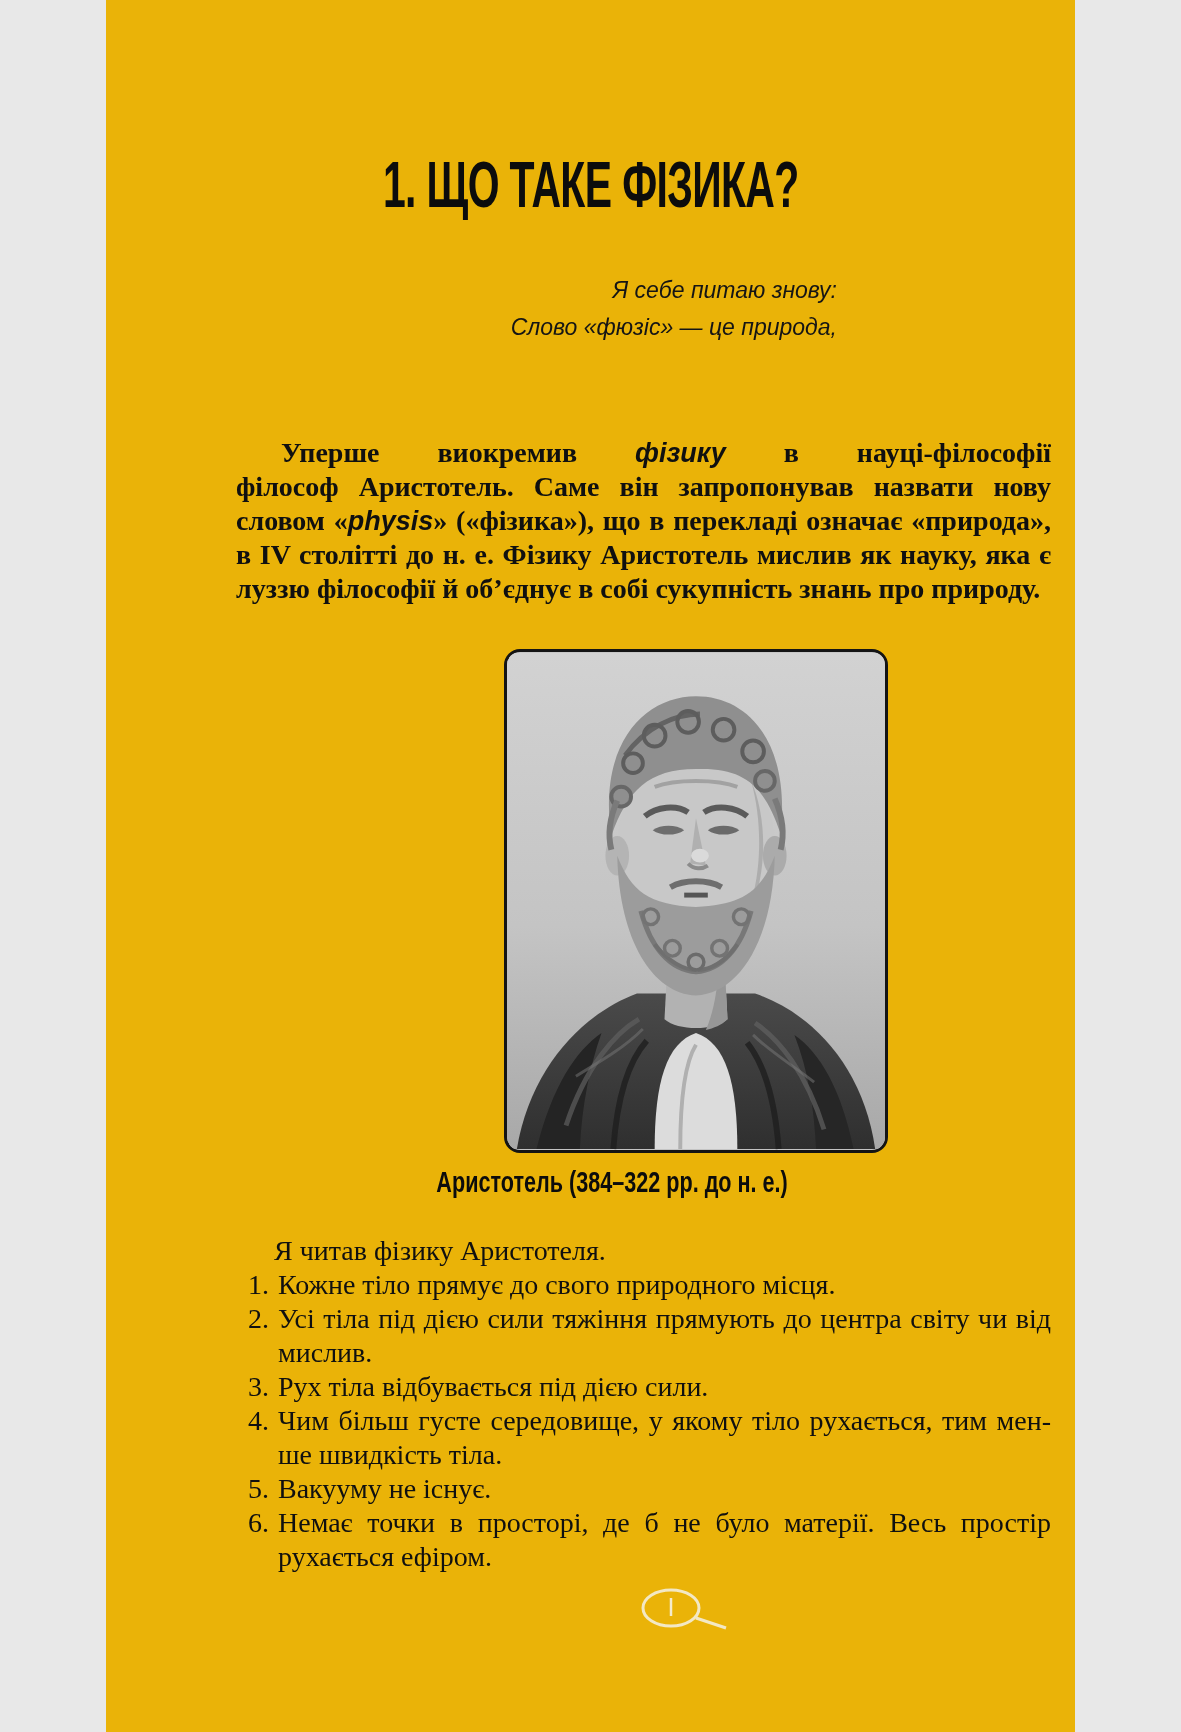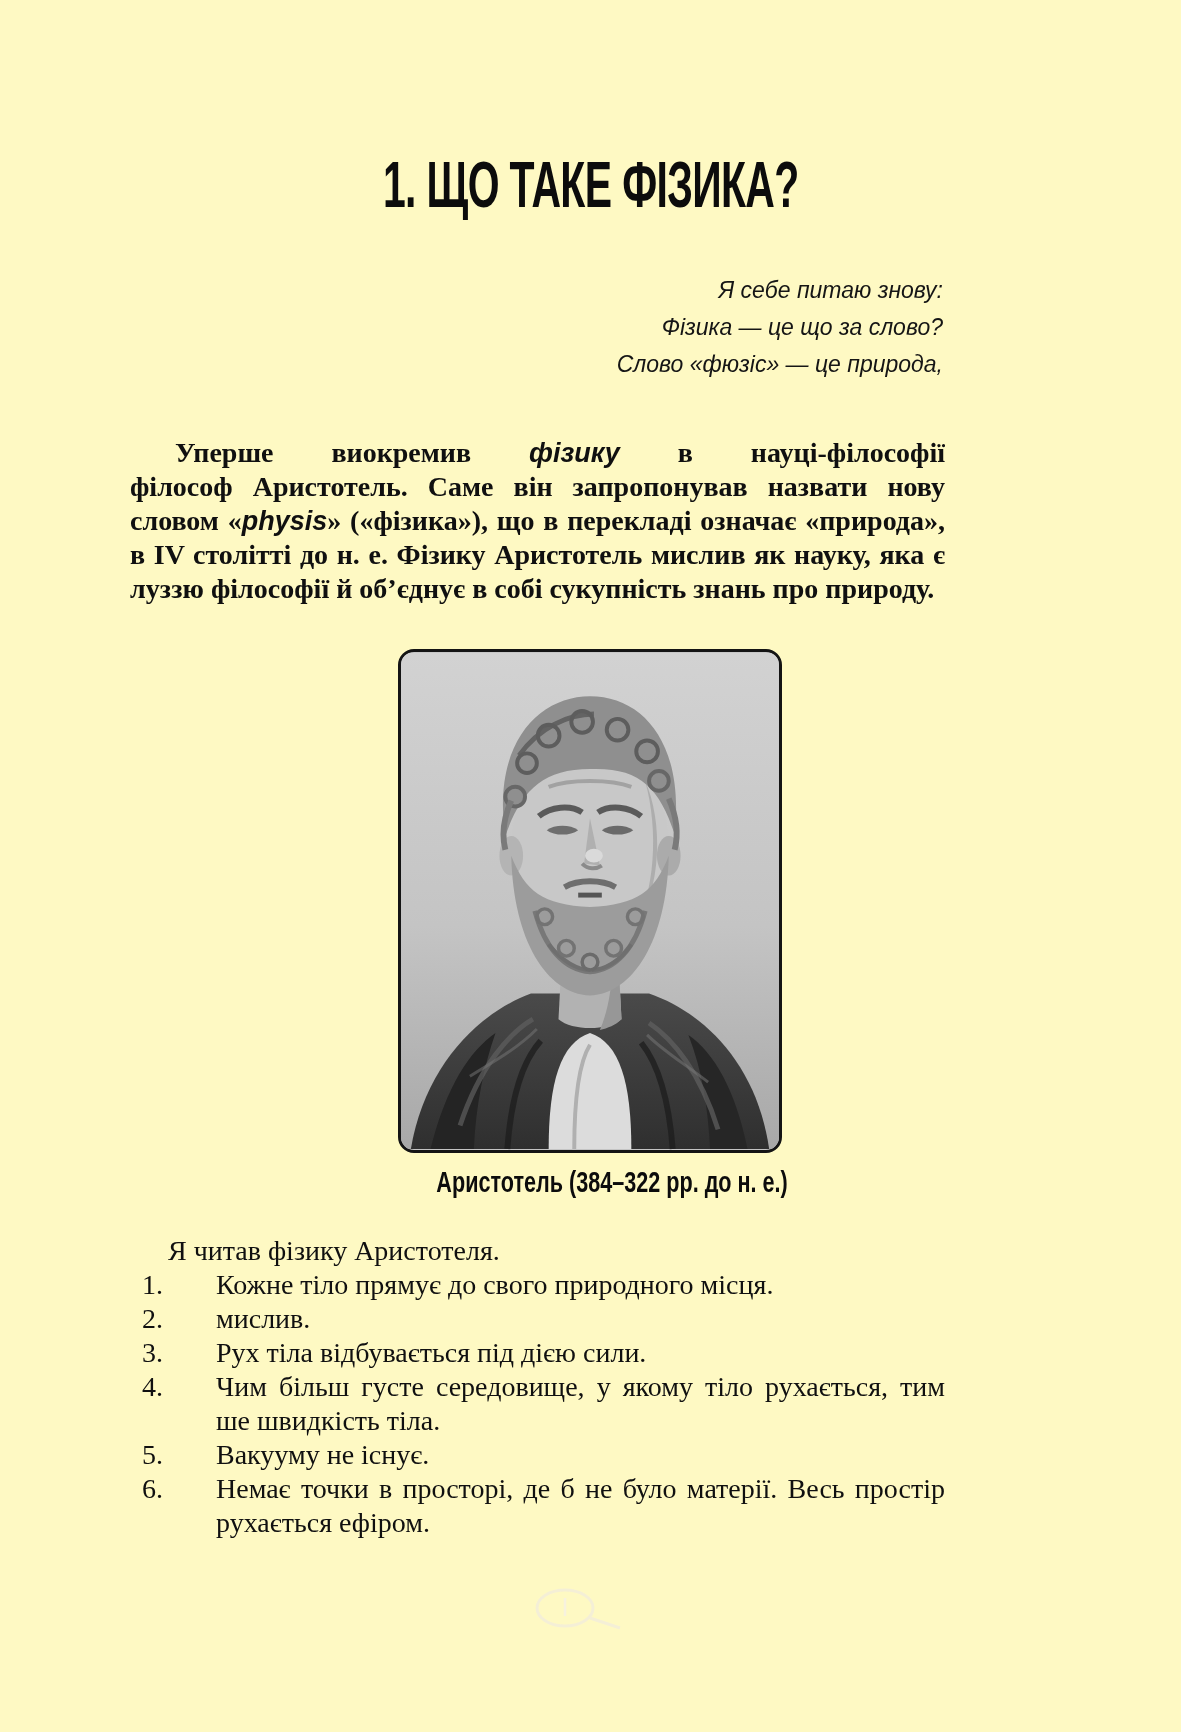--- a/index.html
+++ b/index.html
@@ -1,20 +1,20 @@
 <!DOCTYPE html>
 <html><head>
 <meta charset="utf-8">
 <style>
   html,body{margin:0;padding:0;background:#e8e8e8;}
   #page{
     position:relative;
-    width:1181px;height:1732px;
+    width:969px;height:1732px;
     margin:0 auto;
-    background:#fef9c3;
+    background:#eab308;
     overflow:hidden;
     font-family:"Liberation Serif", serif;
     color:#101010;
   }
   
   .title-wrap{
     position:absolute;top:150px;left:0;right:0;
     text-align:center;
     font-family:"Liberation Sans", sans-serif;
     font-weight:bold;
@@ -78,39 +78,38 @@
   .listblock{
     position:absolute;left:130px;top:1234px;width:815px;
     font-size:28px;line-height:34px;
   }
   .intro{text-indent:38px;height:34px;}
   .li{position:relative;padding-left:42px;}
   .li .num{
     position:absolute;left:12px;top:0;
     padding-left:0;
   }
-  .li .lline{height:34px;overflow:hidden;margin-left:44px;}
+  .li .lline{height:34px;overflow:hidden;}
   
   .watermark{
     position:absolute;left:520px;top:1582px;width:120px;height:60px;
     opacity:0.9;
   }
 </style>
 </head>
 <body>
 
 <div id="page">
 
   <div class="title-wrap">
     <span class="squeeze">1. ЩО ТАКЕ ФІЗИКА?</span>
   </div>
 
   <div class="epigraph">
     <div>Я себе питаю знову:</div>
-    <div>Фізика — це що за слово?</div>
     <div>Слово «фюзіс» — це природа,</div>
   </div>
 
   <div class="para">
     <div class="pline j indent"><span>Уперше виокремив </span><span class="it-sans">фізику</span><span> в науці-філософії давньогрецький</span></div>
     <div class="pline j">філософ Аристотель. Саме він запропонував назвати нову науку</div>
     <div class="pline j"><span>словом «</span><span class="it-sans">physis</span><span>» («фізика»), що в перекладі означає «природа», ще</span></div>
     <div class="pline j">в IV столітті до н. е. Фізику Аристотель мислив як науку, яка є га-</div>
     <div class="pline">луззю філософії й об’єднує в собі сукупність знань про природу.</div>
   </div>
@@ -205,20 +204,21 @@
   <div class="listblock">
     <div class="intro">Я читав фізику Аристотеля.</div>
 
     <div class="li">
       <span class="num">1.</span>
       <div class="lline">Кожне тіло прямує до свого природного місця.</div>
     </div>
 
     <div class="li">
       <span class="num">2.</span>
+      <div class="lline j">Усі тіла під дією сили тяжіння прямують до центра світу чи від</div>
       <div class="lline">мислив.</div>
     </div>
 
     <div class="li">
       <span class="num">3.</span>
       <div class="lline">Рух тіла відбувається під дією сили.</div>
     </div>
 
     <div class="li">
       <span class="num">4.</span>

